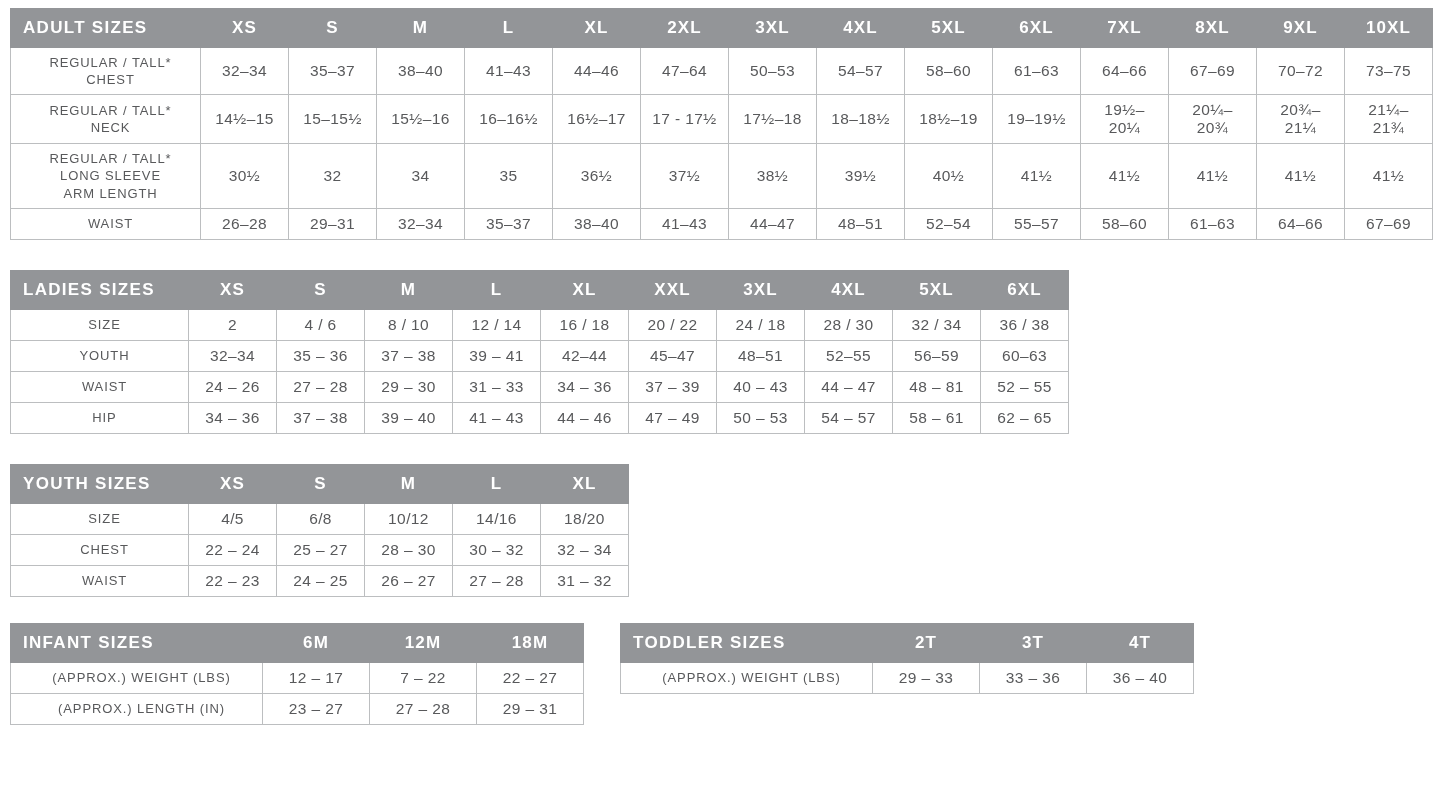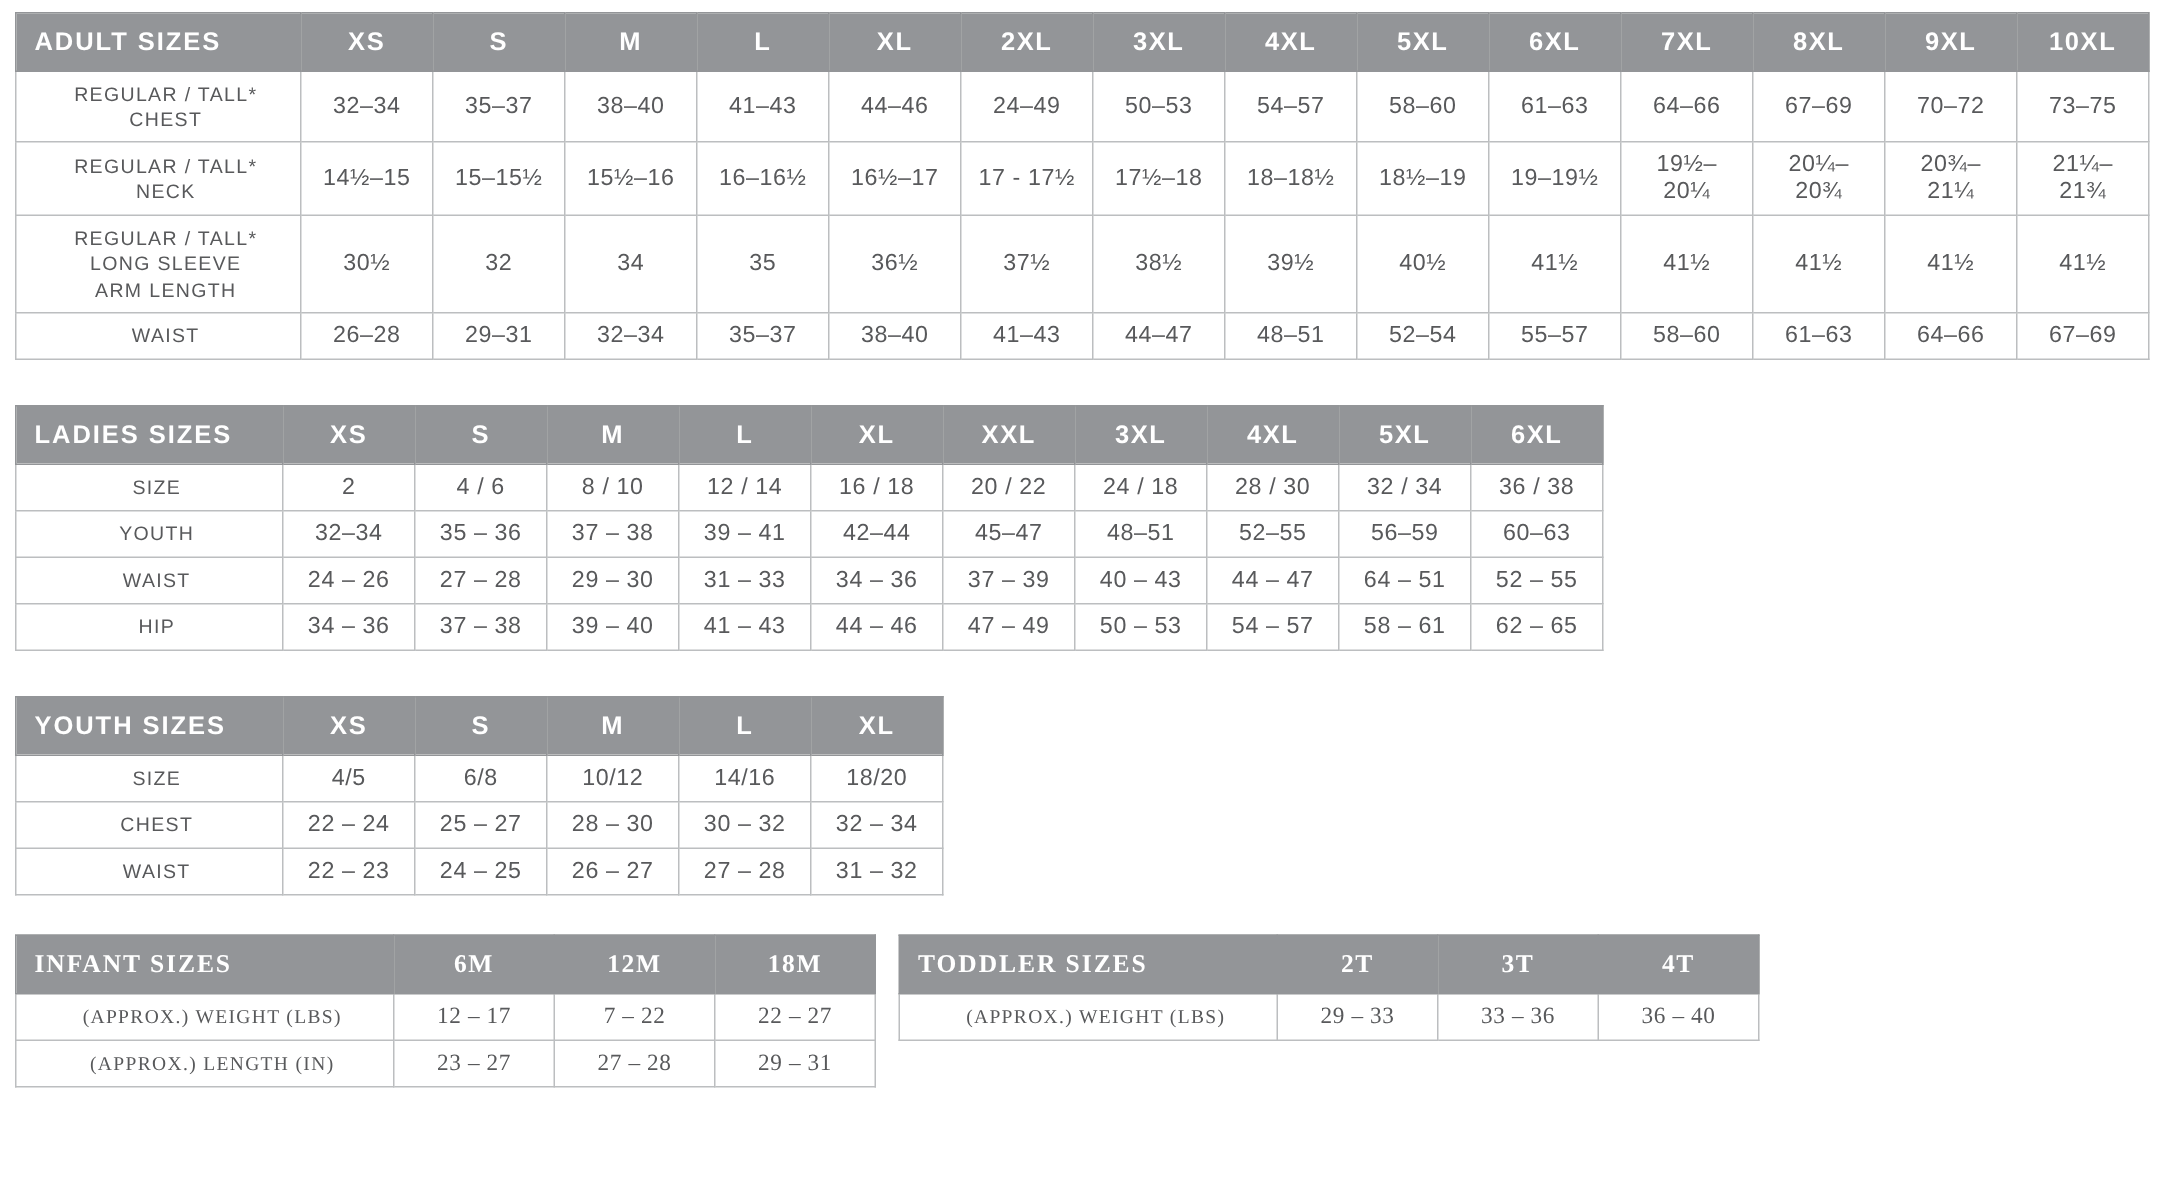--- a/index.html
+++ b/index.html
@@ -59,23 +59,22 @@
   .note {
     font-size: 13.5px;
     color: #58595b;
     letter-spacing: 0.2px;
     margin: 9px 0 0 2px;
   }
   .spacer-lg { height: 30px; }
   .spacer-md { height: 26px; }
   .bottom-row {
     display: flex;
-    gap: 15px;
+    gap: 36px;
     align-items: flex-start;
-    font-family: Liberation Serif, serif;
   }
   
   .adult col.c0 { width: 190px; }
   .adult col.cx { width: 88px; }
   .ladies col.c0 { width: 178px; }
   .ladies col.cx { width: 88px; }
   .youth col.c0 { width: 178px; }
   .youth col.cx { width: 88px; }
   .infant col.c0 { width: 252px; }
   .infant col.cx { width: 107px; }
@@ -126,21 +125,21 @@
       </tr>
     </thead>
     <tbody>
       <tr>
         <td class="row-label">REGULAR / TALL*<br>CHEST</td>
         <td>32–34</td>
         <td>35–37</td>
         <td>38–40</td>
         <td>41–43</td>
         <td>44–46</td>
-        <td>24–49</td>
+        <td>47–64</td>
         <td>50–53</td>
         <td>54–57</td>
         <td>58–60</td>
         <td>61–63</td>
         <td>64–66</td>
         <td>67–69</td>
         <td>70–72</td>
         <td>73–75</td>
       </tr>
       <tr>
@@ -259,21 +258,21 @@
       <tr>
         <td class="row-label">WAIST</td>
         <td>24 – 26</td>
         <td>27 – 28</td>
         <td>29 – 30</td>
         <td>31 – 33</td>
         <td>34 – 36</td>
         <td>37 – 39</td>
         <td>40 – 43</td>
         <td>44 – 47</td>
-        <td>64 – 51</td>
+        <td>48 – 81</td>
         <td>52 – 55</td>
       </tr>
       <tr>
         <td class="row-label">HIP</td>
         <td>34 – 36</td>
         <td>37 – 38</td>
         <td>39 – 40</td>
         <td>41 – 43</td>
         <td>44 – 46</td>
         <td>47 – 49</td>

